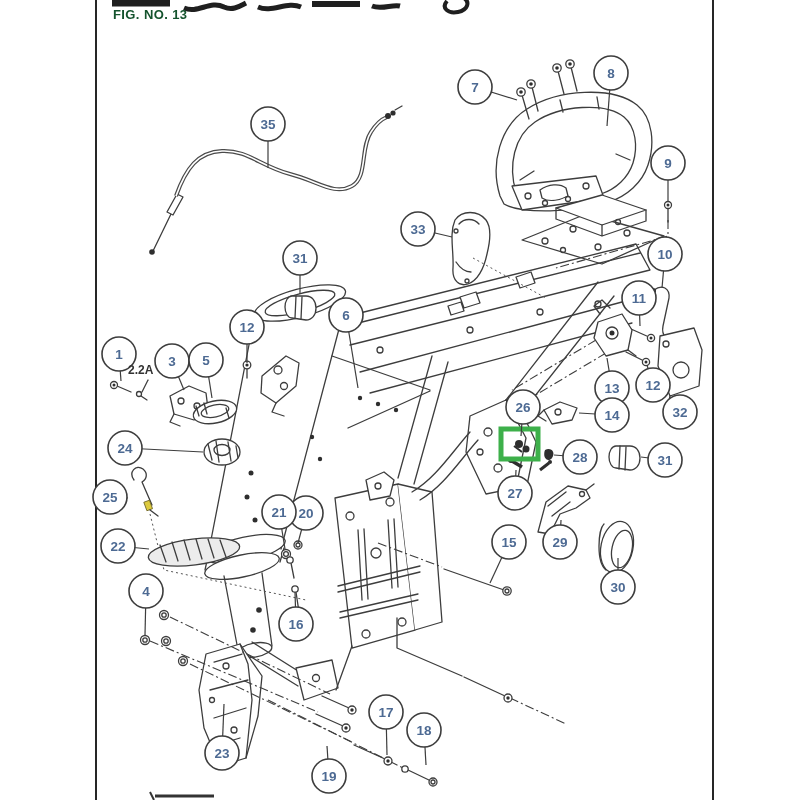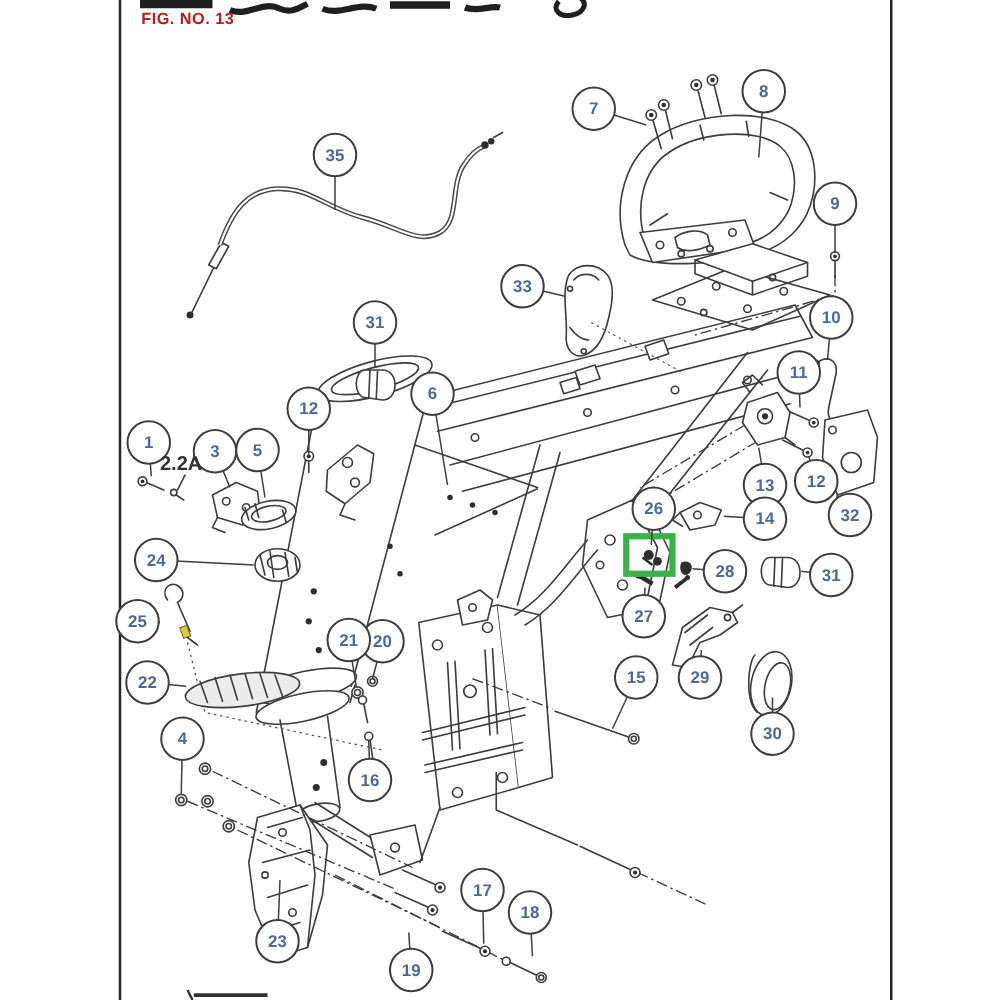--- a/index.html
+++ b/index.html
@@ -1,21 +1,21 @@
 <!DOCTYPE html>
 <html><head>
 <meta charset="utf-8">
 <style>
   html,body{margin:0;padding:0;background:#fff;}
   .page{position:relative;width:800px;height:800px;background:#fff;overflow:hidden;
         font-family:"Liberation Sans",sans-serif;}
   .v-border{position:absolute;top:0;bottom:0;width:2px;background:#262626;}
   .fig-title{position:absolute;left:113px;top:7px;font-size:13px;font-weight:bold;
-             color:#b91c1c;letter-spacing:.4px;}
-  .sub-label{position:absolute;left:128px;top:363px;font-size:16px;font-weight:bold;color:#333;}
+             color:#14532d;letter-spacing:.4px;}
+  .sub-label{position:absolute;left:128px;top:363px;font-size:12px;font-weight:bold;color:#333;}
   svg{position:absolute;left:0;top:0;}
   svg text{font-family:"Liberation Sans",sans-serif;}
   .art{stroke:#3d3d3d;fill:none;stroke-width:1.3;stroke-linejoin:round;stroke-linecap:round;}
   .artfill{stroke:#3d3d3d;fill:#fff;stroke-width:1.3;stroke-linejoin:round;}
   .dark{fill:#2e2e2e;stroke:none;}
   .dashdot{stroke:#3d3d3d;fill:none;stroke-width:1.1;stroke-dasharray:9 3 2 3;}
   .dotted{stroke:#555;fill:none;stroke-width:1;stroke-dasharray:2 3;}
 </style>
 </head>
 <body>

